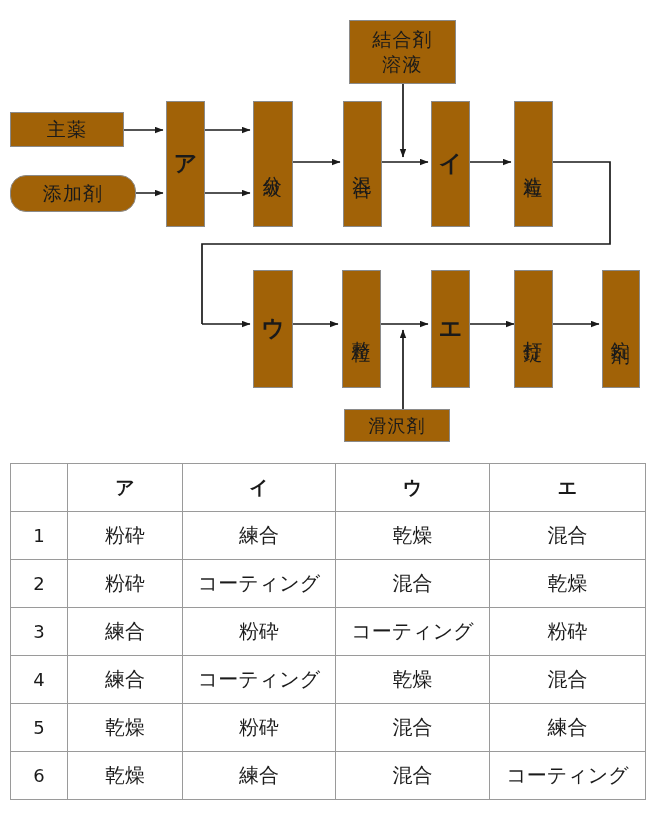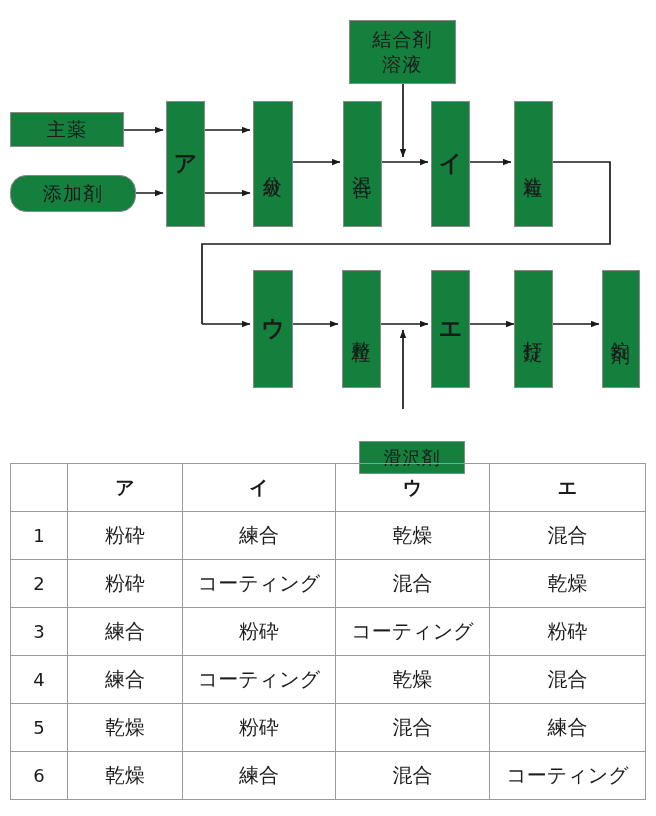--- a/index.html
+++ b/index.html
@@ -26,21 +26,21 @@
   #flow-svg {
     position: absolute;
     left: 0; top: 0;
     width: 656px;
     height: 460px;
   }
   .node {
     position: absolute;
     box-sizing: border-box;
     border: 1px solid #8a8a8a;
-    background: #15803d;
+    background: #a16207;
     display: flex;
     align-items: center;
     justify-content: center;
     text-align: center;
     line-height: 1.18;
     color: #1a1a1a;
   }
   .node .lbl { display: block; }
   
   .node.vert .lbl {
@@ -176,21 +176,21 @@
   </div>
 
   <div class="node proc vert" style="left:342px; top:270px; width:39px; height:118px;">
     <span class="lbl">整粒</span>
   </div>
 
   <div class="node katakana" style="left:431px; top:270px; width:39px; height:118px;">
     <span class="lbl">エ</span>
   </div>
 
-  <div class="node src" style="left:359px; top:409px; width:106px; height:33px; font-size:18px;margin-top:32px;">
+  <div class="node src" style="left:344px; top:409px; width:106px; height:33px; font-size:18px;">
     <span class="lbl">滑沢剤</span>
   </div>
 
   <div class="node proc vert" style="left:514px; top:270px; width:39px; height:118px;">
     <span class="lbl">打錠</span>
   </div>
 
   <div class="node proc vert" style="left:602px; top:270px; width:38px; height:118px;">
     <span class="lbl">錠剤</span>
   </div>

